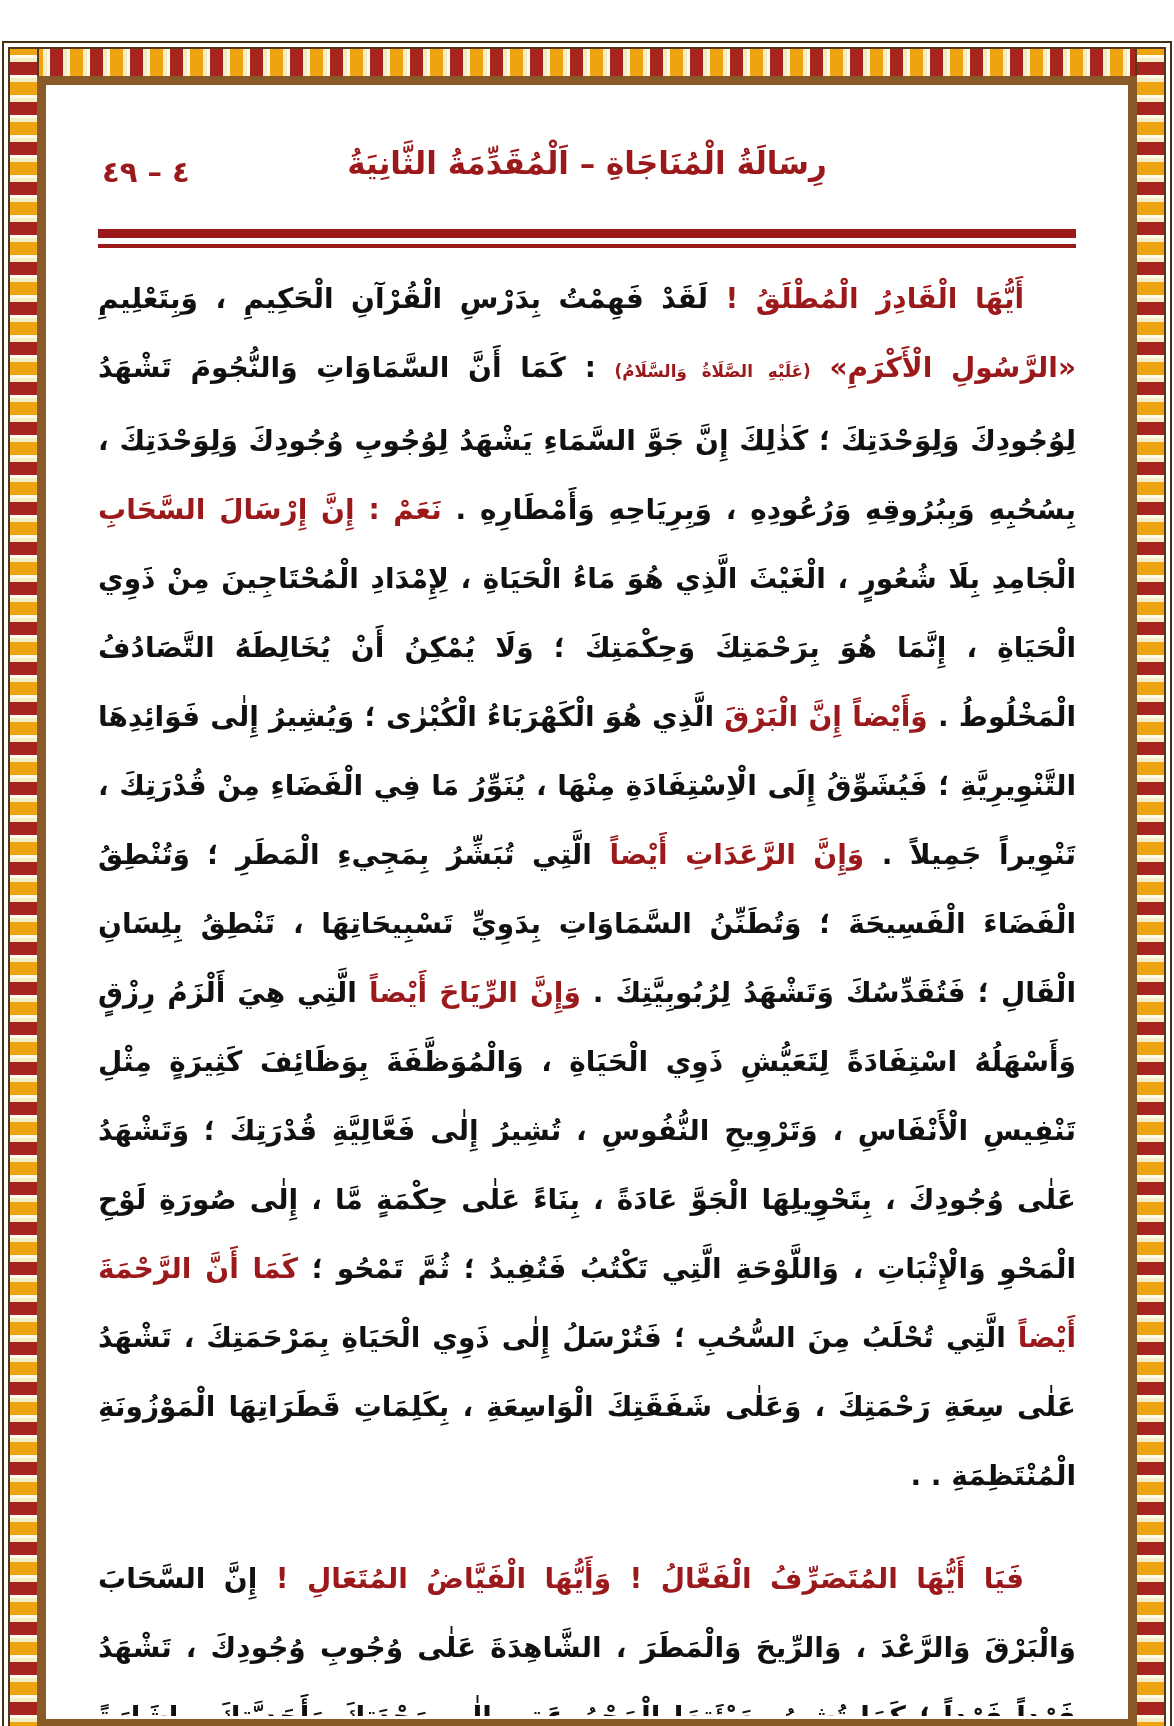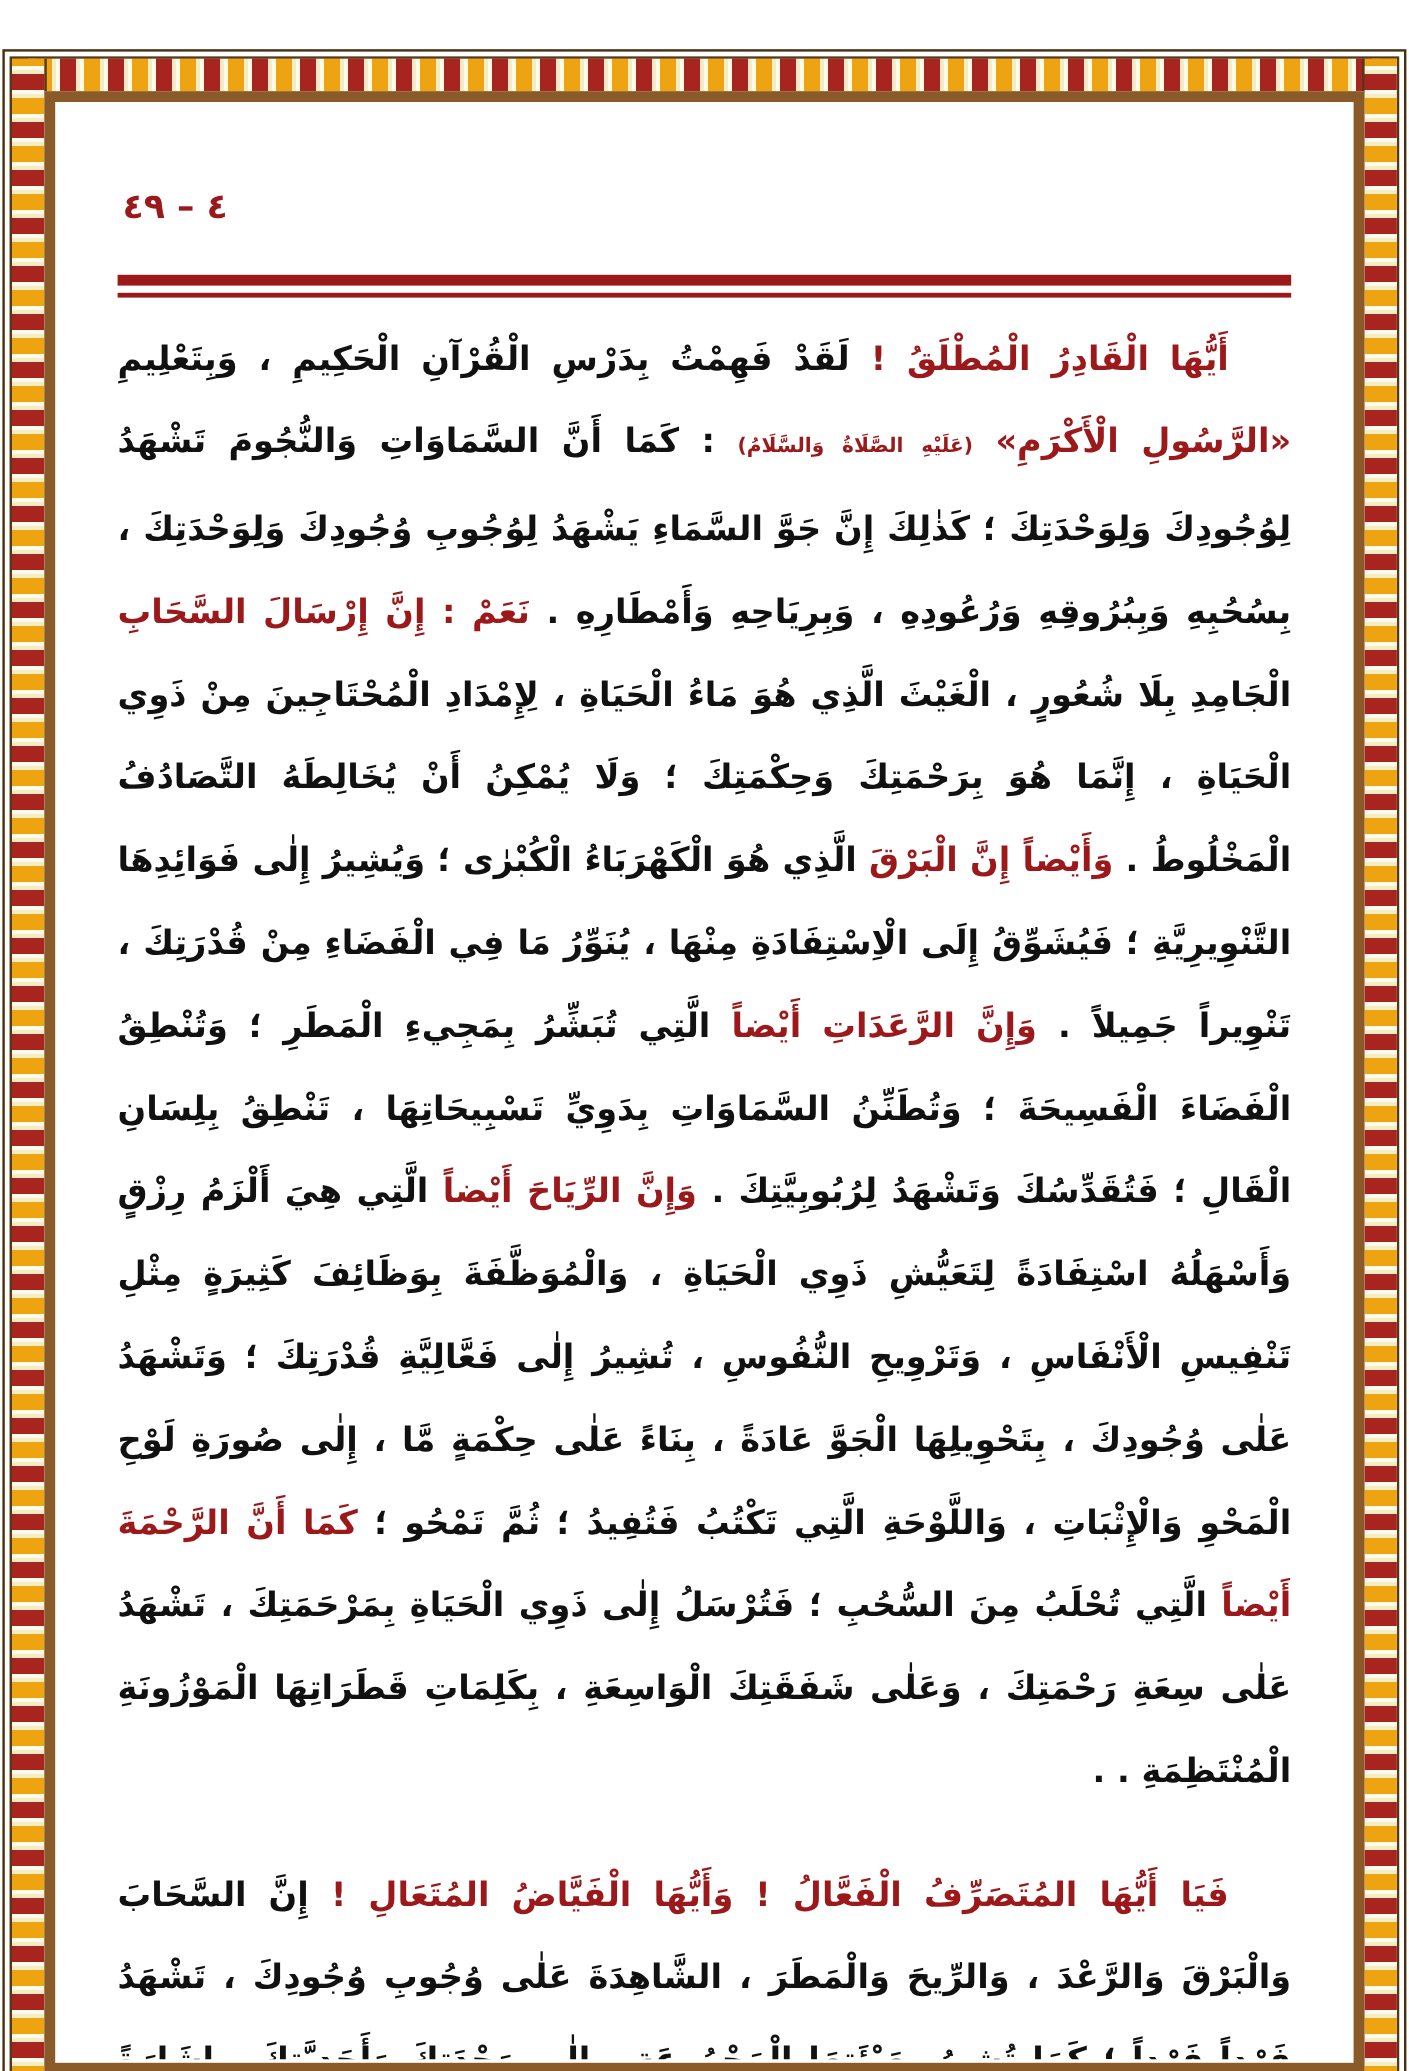--- a/index.html
+++ b/index.html
@@ -76,20 +76,21 @@
     <div class="strip strip-h strip-bottom"></div>
     <div class="strip strip-v strip-left"></div>
     <div class="strip strip-v strip-right"></div>
   </div>
 
   <div class="content-frame">
     <div class="content">
 
       <div class="header">
         <div class="page-number">٤ – ٤٩</div>
+        <div class="page-title">رِسَالَةُ الْمُنَاجَاةِ – اَلْمُقَدِّمَةُ الثَّانِيَةُ</div>
       </div>
 
       <div class="divider"></div>
 
       <div class="body-text">
           <p class="para indent"><span class="seg-red">أَيُّهَا الْقَادِرُ الْمُطْلَقُ ! </span><span class="seg-black">لَقَدْ فَهِمْتُ بِدَرْسِ الْقُرْآنِ الْحَكِيمِ ، وَبِتَعْلِيمِ </span><span class="seg-red">«الرَّسُولِ الْأَكْرَمِ» </span><span class="seg-honorific">(عَلَيْهِ الصَّلَاةُ وَالسَّلَامُ)</span><span class="seg-black"> : كَمَا أَنَّ السَّمَاوَاتِ وَالنُّجُومَ تَشْهَدُ لِوُجُودِكَ وَلِوَحْدَتِكَ ؛ كَذٰلِكَ إِنَّ جَوَّ السَّمَاءِ يَشْهَدُ لِوُجُوبِ وُجُودِكَ وَلِوَحْدَتِكَ ، بِسُحُبِهِ وَبِبُرُوقِهِ وَرُعُودِهِ ، وَبِرِيَاحِهِ وَأَمْطَارِهِ . </span><span class="seg-red">نَعَمْ : إِنَّ إِرْسَالَ السَّحَابِ </span><span class="seg-black">الْجَامِدِ بِلَا شُعُورٍ ، الْغَيْثَ الَّذِي هُوَ مَاءُ الْحَيَاةِ ، لِإِمْدَادِ الْمُحْتَاجِينَ مِنْ ذَوِي الْحَيَاةِ ، إِنَّمَا هُوَ بِرَحْمَتِكَ وَحِكْمَتِكَ ؛ وَلَا يُمْكِنُ أَنْ يُخَالِطَهُ التَّصَادُفُ الْمَخْلُوطُ . </span><span class="seg-red">وَأَيْضاً إِنَّ الْبَرْقَ </span><span class="seg-black">الَّذِي هُوَ الْكَهْرَبَاءُ الْكُبْرٰى ؛ وَيُشِيرُ إِلٰى فَوَائِدِهَا التَّنْوِيرِيَّةِ ؛ فَيُشَوِّقُ إِلَى الْاِسْتِفَادَةِ مِنْهَا ، يُنَوِّرُ مَا فِي الْفَضَاءِ مِنْ قُدْرَتِكَ ، تَنْوِيراً جَمِيلاً . </span><span class="seg-red">وَإِنَّ الرَّعَدَاتِ أَيْضاً </span><span class="seg-black">الَّتِي تُبَشِّرُ بِمَجِيءِ الْمَطَرِ ؛ وَتُنْطِقُ الْفَضَاءَ الْفَسِيحَةَ ؛ وَتُطَنِّنُ السَّمَاوَاتِ بِدَوِيِّ تَسْبِيحَاتِهَا ، تَنْطِقُ بِلِسَانِ الْقَالِ ؛ فَتُقَدِّسُكَ وَتَشْهَدُ لِرُبُوبِيَّتِكَ . </span><span class="seg-red">وَإِنَّ الرِّيَاحَ أَيْضاً </span><span class="seg-black">الَّتِي هِيَ أَلْزَمُ رِزْقٍ وَأَسْهَلُهُ اسْتِفَادَةً لِتَعَيُّشِ ذَوِي الْحَيَاةِ ، وَالْمُوَظَّفَةَ بِوَظَائِفَ كَثِيرَةٍ مِثْلِ تَنْفِيسِ الْأَنْفَاسِ ، وَتَرْوِيحِ النُّفُوسِ ، تُشِيرُ إِلٰى فَعَّالِيَّةِ قُدْرَتِكَ ؛ وَتَشْهَدُ عَلٰى وُجُودِكَ ، بِتَحْوِيلِهَا الْجَوَّ عَادَةً ، بِنَاءً عَلٰى حِكْمَةٍ مَّا ، إِلٰى صُورَةِ لَوْحِ الْمَحْوِ وَالْإِثْبَاتِ ، وَاللَّوْحَةِ الَّتِي تَكْتُبُ فَتُفِيدُ ؛ ثُمَّ تَمْحُو ؛ </span><span class="seg-red">كَمَا أَنَّ الرَّحْمَةَ أَيْضاً </span><span class="seg-black">الَّتِي تُحْلَبُ مِنَ السُّحُبِ ؛ فَتُرْسَلُ إِلٰى ذَوِي الْحَيَاةِ بِمَرْحَمَتِكَ ، تَشْهَدُ عَلٰى سِعَةِ رَحْمَتِكَ ، وَعَلٰى شَفَقَتِكَ الْوَاسِعَةِ ، بِكَلِمَاتِ قَطَرَاتِهَا الْمَوْزُونَةِ الْمُنْتَظِمَةِ . .</span></p>
           <p class="para indent"><span class="seg-red">فَيَا أَيُّهَا المُتَصَرِّفُ الْفَعَّالُ ! وَأَيُّهَا الْفَيَّاضُ المُتَعَالِ ! </span><span class="seg-black">إِنَّ السَّحَابَ وَالْبَرْقَ وَالرَّعْدَ ، وَالرِّيحَ وَالْمَطَرَ ، الشَّاهِدَةَ عَلٰى وُجُوبِ وُجُودِكَ ، تَشْهَدُ فَرْداً فَرْداً ؛ كَمَا تُشِيرُ بِهَيْئَتِهَا الْمَجْمُوعَةِ ، إِلٰى وَحْدَتِكَ وَأَحَدِيَّتِكَ ، إِشَارَةً قَوِيَّةً لِلْغَايَةِ ، بِحَيْثِيَّةِ الْوَحْدَةِ وَالْاِتِّحَادِ وَالتَّدَاخُلِ ، وَإِعَانَةِ بَعْضٍ لِوَظِيفَةِ بَعْضٍ ، مَعَ كَوْنِهَا مُتَبَاعَدَةً حَسَبَ الْكَيْفِيَّةِ ، وَمُتَخَالِفَةً حَسَبَ الْمَاهِيَّةِ ؛ وَتَشْهَدُ أَيْضاً عَلٰى حَشْمَةِ رُبُوبِيَّتِكَ الَّتِي جَعَلَتِ الْفَضَاءَ الْفَسِيحَةَ مَحْشَرَةَ الْعَجَائِبِ ؛ وَتَمْلَؤُهَا فَتُفْرِغُهَا عِدَّةَ مَرَّاتٍ فِي بَعْضِ الْأَيَّامِ ، وَعَلٰى عَظَمَةِ قُدْرَتِكَ الَّتِي تَتَصَرَّفُ فِي ذٰلِكَ الْجَوِّ الْوَاسِعِ ، مِثْلَ لَوْحَةٍ تُكْتَبُ فَتُبَدَّلُ ، وَمِثْلَ إِسْفِنْجَةٍ تَعْصِرُهَا وَتَسْقِي بِهَا حَدِيقَةَ الْأَرْضِ ، وَعَلٰى شُمُولِ تِلْكَ الْقُدْرَةِ لِكُلِّ شَيْءٍ ؛ كَمَا أَنَّهَا تَدُلُّ عَلٰى مَا لَا حَدَّ لَهُ مِنْ سِعَةِ رَحْمَتِكَ وَحَاكِمِيَّتِكَ ، وَعَلٰى وُصُولِهِمَا إِلٰى كُلِّ</span></p>
         </div>
 
     </div>

